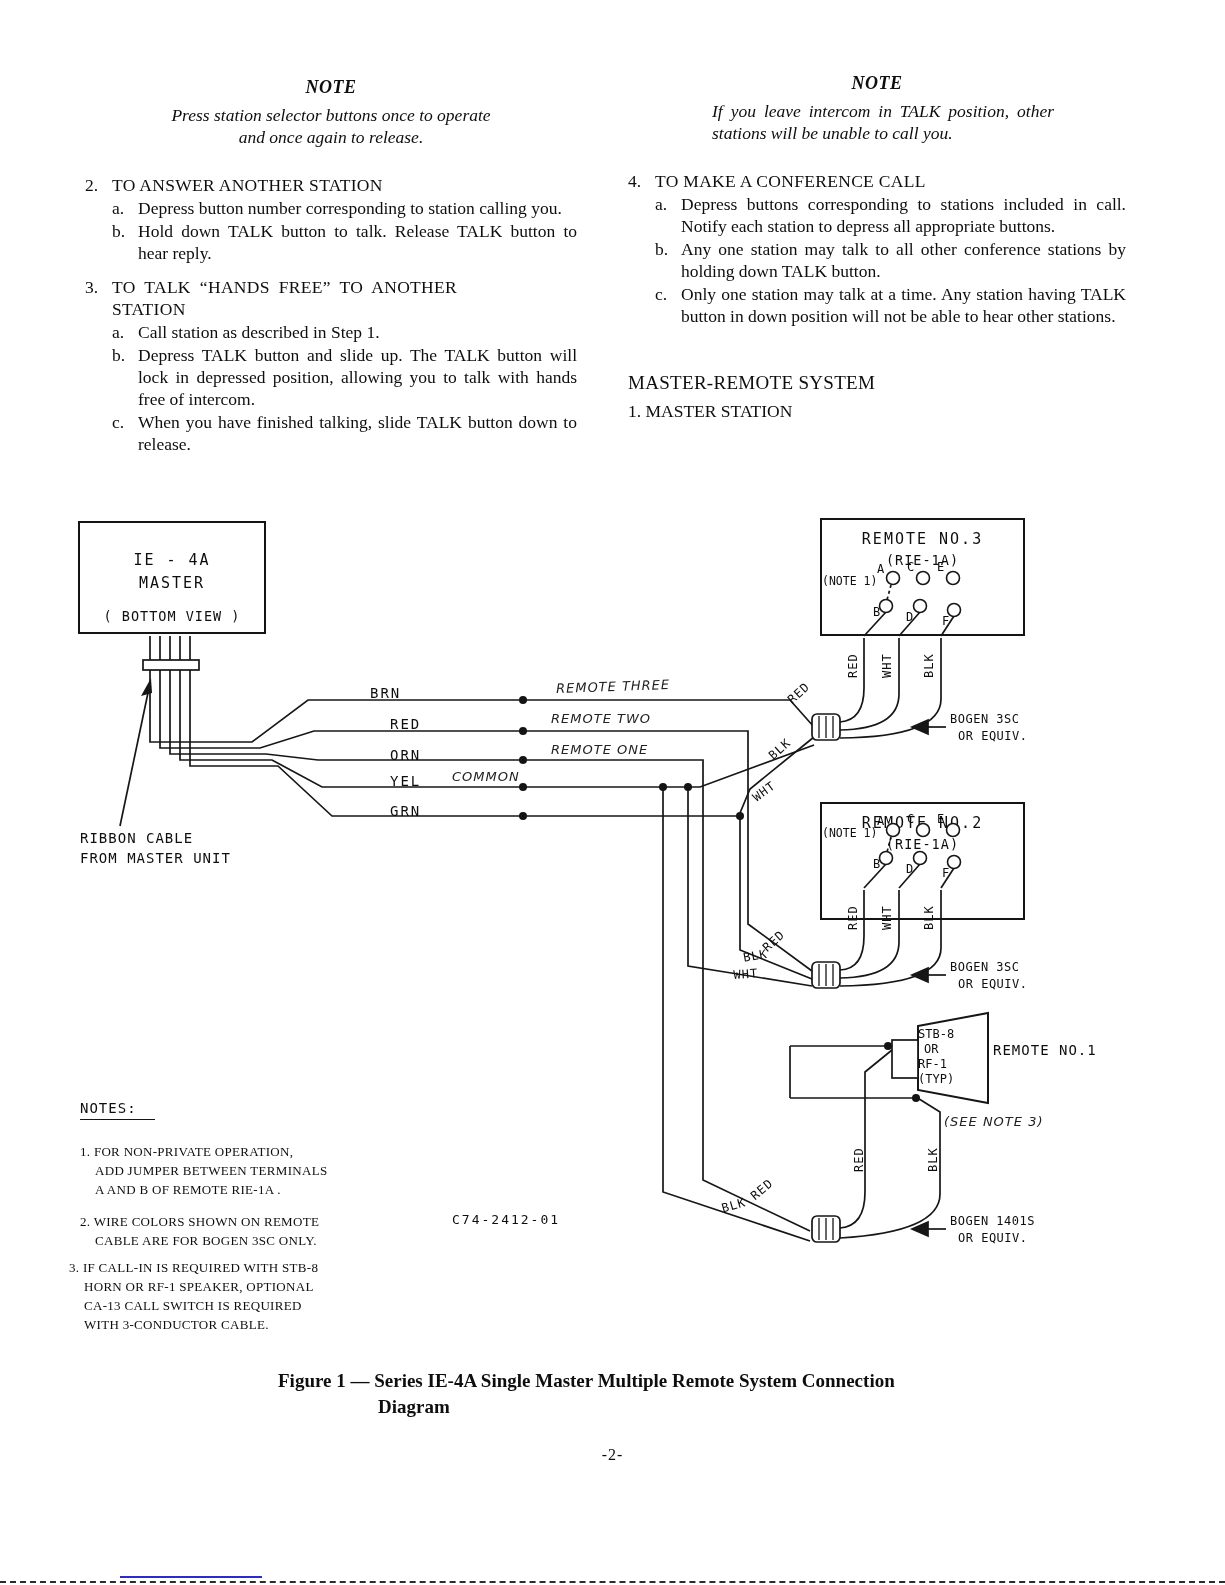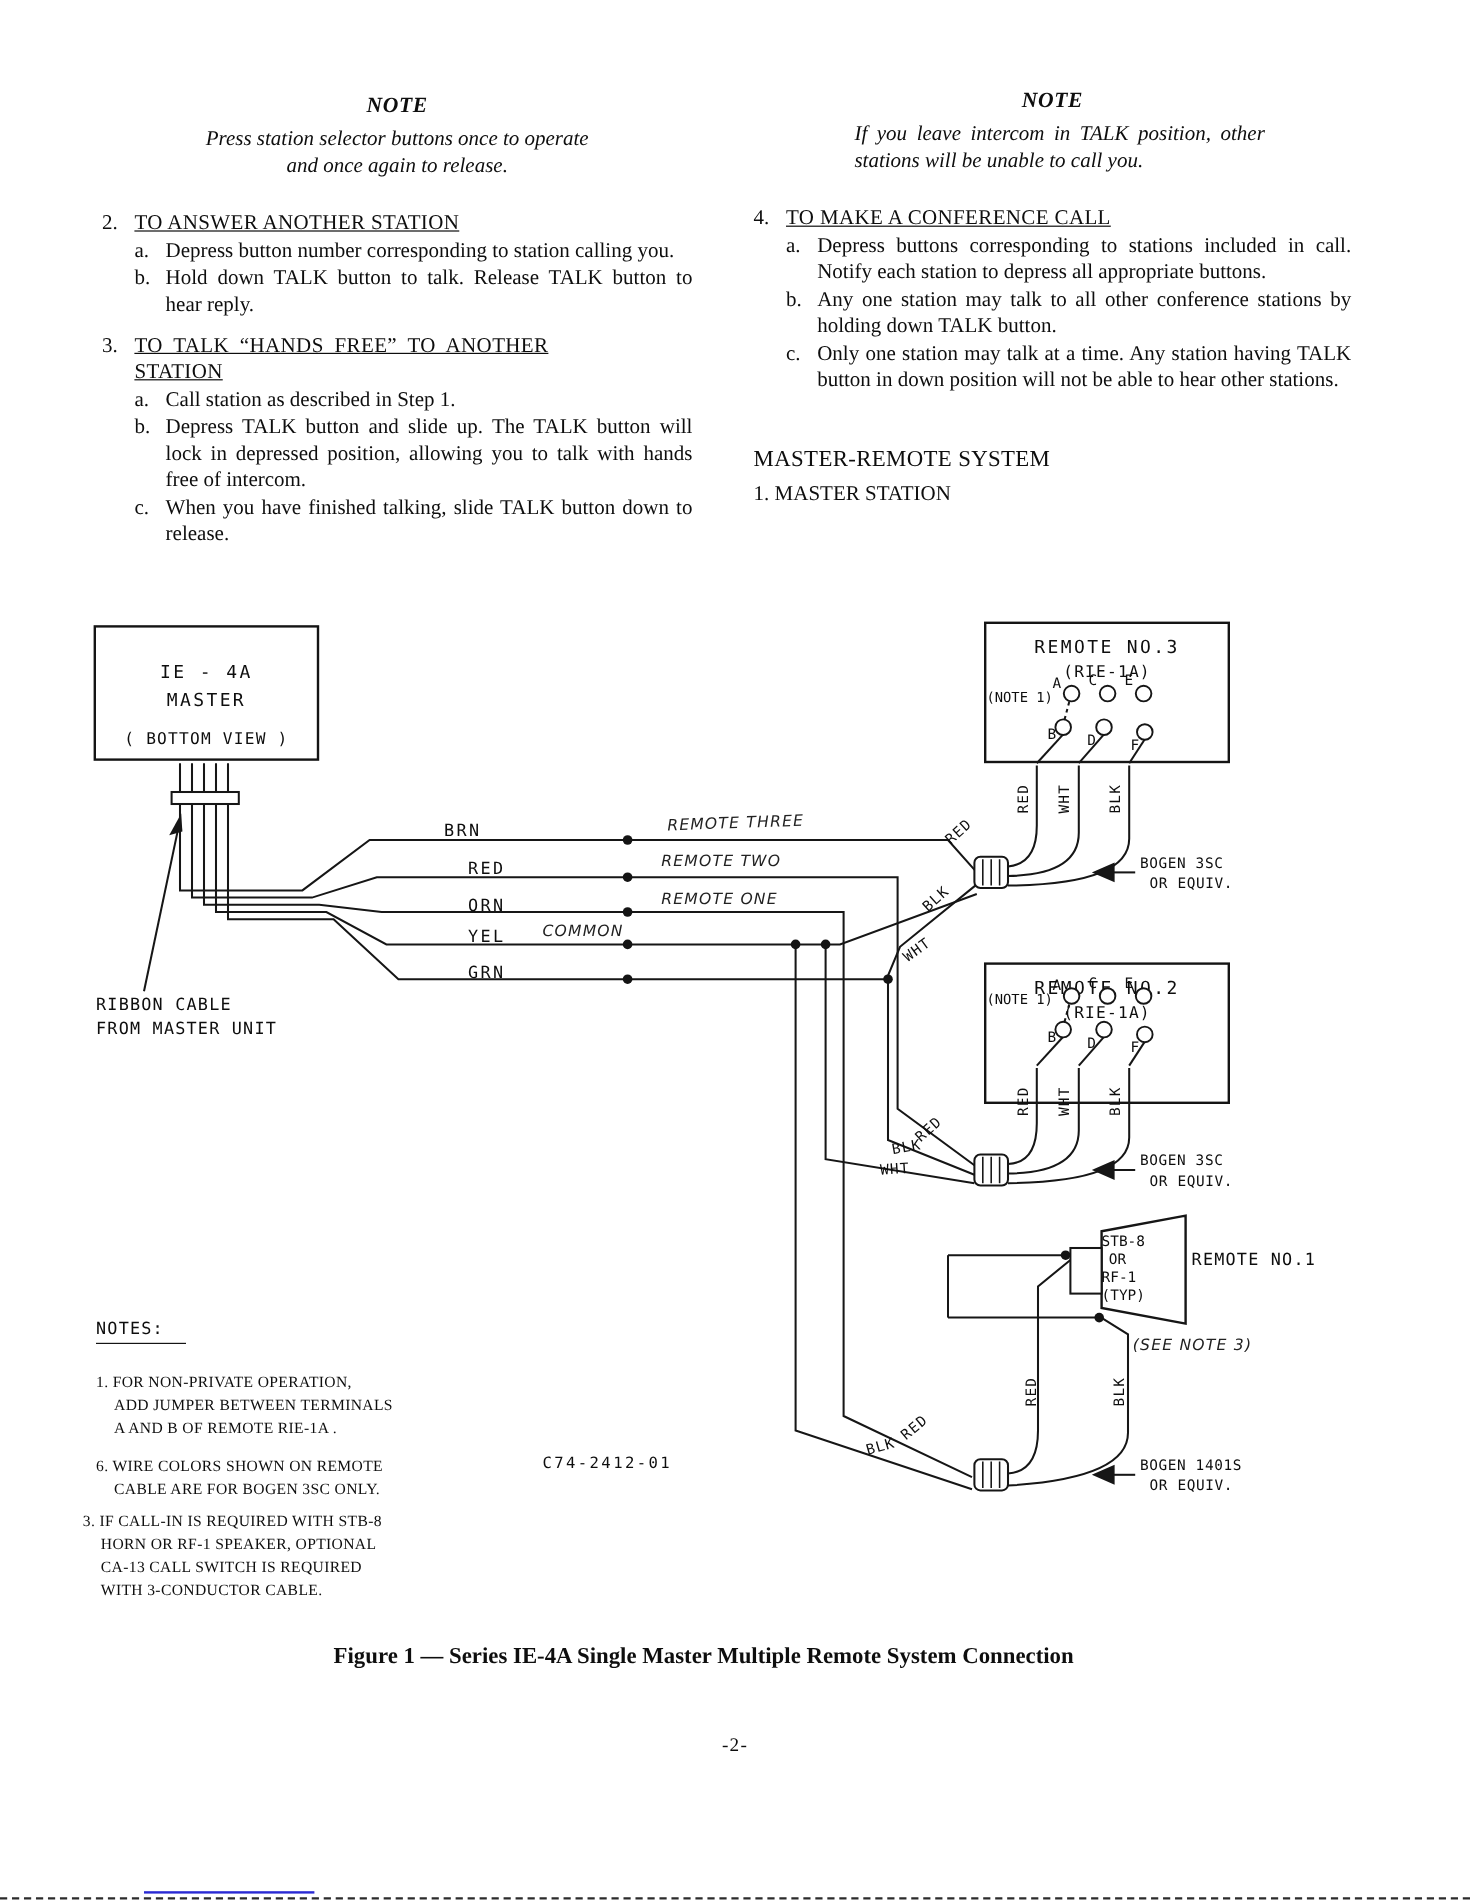--- a/index.html
+++ b/index.html
@@ -10,21 +10,21 @@
   .abs{position:absolute;}
   .col{position:absolute;font-family:"Liberation Serif",serif;font-size:17.5px;line-height:22px;}
   .note-title{text-align:center;font-style:italic;font-weight:700;font-size:18px;letter-spacing:.5px;}
   .note-body{font-style:italic;margin-top:6px;}
   .nb-left{width:348px;margin:6px auto 0;text-align:center;}
   .nb-right{width:342px;margin:6px 0 0 84px;text-align:justify;}
   .list{margin-top:26px;}
   .list-item + .list-item{margin-top:12px;}
   .item-head{display:flex;}
   .inum{width:27px;flex:none;}
-  .ititle{letter-spacing:.3px;text-decoration:underline;}
+  .ititle{letter-spacing:.3px;}
   .w-narrow{max-width:345px;text-align:justify;}
   .sub{display:flex;margin-left:27px;margin-top:1px;}
   .slet{width:26px;flex:none;}
   .stext{flex:1;text-align:justify;}
   .rc-heading{margin-top:45px;font-weight:400;font-size:19px;letter-spacing:.3px;}
   .rc-sub{margin-top:6px;}
   
   .hand{font-family:"DejaVu Sans Mono",monospace;font-size:13px;letter-spacing:1px;white-space:nowrap;}
   .hand14{font-family:"DejaVu Sans Mono",monospace;font-size:14px;letter-spacing:2px;white-space:nowrap;}
   .hand12{font-family:"DejaVu Sans Mono",monospace;font-size:12px;letter-spacing:1px;white-space:nowrap;}
@@ -312,32 +312,33 @@
     <div class="l2">OR EQUIV.</div>
   </div>
 
   <div class="notes-heading" style="left:80px;top:1100px;">NOTES:</div>
   <div class="notes-block" style="left:80px;top:1142px;">
     <div>1. FOR NON-PRIVATE OPERATION,</div>
     <div class="cont">ADD JUMPER BETWEEN TERMINALS</div>
     <div class="cont">A AND B OF REMOTE RIE-1A .</div>
   </div>
   <div class="notes-block" style="left:80px;top:1212px;">
-    <div>6. WIRE COLORS SHOWN ON REMOTE</div>
+    <div>2. WIRE COLORS SHOWN ON REMOTE</div>
     <div class="cont">CABLE ARE FOR BOGEN 3SC ONLY.</div>
   </div>
   <div class="abs hand" style="left:452px;top:1212px;letter-spacing:2px;">C74-2412-01</div>
   <div class="notes-block" style="left:69px;top:1258px;">
     <div>3. IF CALL-IN IS REQUIRED WITH STB-8</div>
     <div class="cont">HORN OR RF-1 SPEAKER, OPTIONAL</div>
     <div class="cont">CA-13 CALL SWITCH IS REQUIRED</div>
     <div class="cont">WITH 3-CONDUCTOR CABLE.</div>
   </div>
 
   <div class="caption" style="left:278px;top:1368px;width:680px;">
     <div>Figure 1 — Series IE-4A Single Master Multiple Remote System Connection</div>
+    <div style="padding-left:100px;">Diagram</div>
   </div>
   <div class="pagenum" style="top:1446px;">-2-</div>
 
   <div class="blue-line" style="left:120px;top:1576px;width:142px;"></div>
   <div class="bottom-dash" style="left:0;top:1581px;width:1225px;"></div>
 
 </div>
 
 </body></html>

